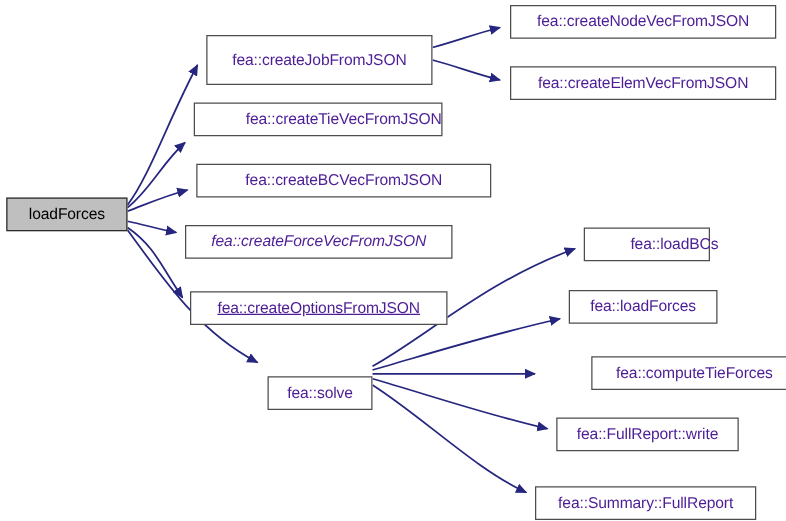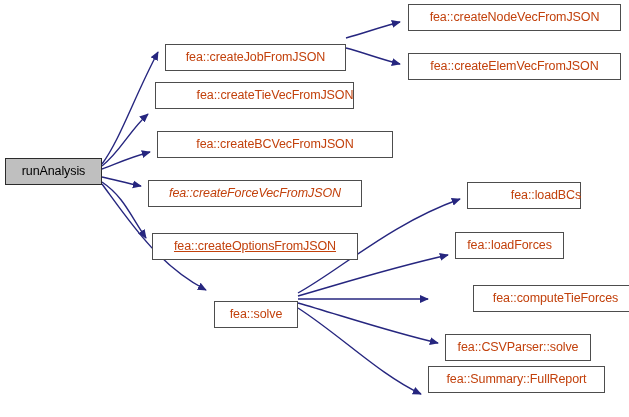--- a/index.html
+++ b/index.html
@@ -21,21 +21,21 @@
     top: 0;
     width: 629px;
     height: 417px;
     pointer-events: none;
   }
   .node {
     position: absolute;
     box-sizing: border-box;
     border: 1px solid #4d4d4d;
     background: #ffffff;
-    color: #c2410c;
+    color: #4c1d95;
     font-size: 12.5px;
     line-height: 1;
     display: flex;
     align-items: center;
     justify-content: center;
     white-space: nowrap;
     letter-spacing: -0.1px;
     z-index: 2;
   }
   .node.root {
@@ -66,29 +66,29 @@
         <path d="M102,184 C130,222 158,265 206,290" fill="none" stroke="#26267f" stroke-width="1.4" marker-end="url(#arrow)"></path>
         <path d="M298,293 C340,270 390,224 460,199" fill="none" stroke="#26267f" stroke-width="1.4" marker-end="url(#arrow)"></path>
         <path d="M298,296 C340,284 390,268 448,255" fill="none" stroke="#26267f" stroke-width="1.4" marker-end="url(#arrow)"></path>
         <path d="M298,299 C340,299 390,299 428,299" fill="none" stroke="#26267f" stroke-width="1.4" marker-end="url(#arrow)"></path>
         <path d="M298,303 C340,315 390,332 438,343" fill="none" stroke="#26267f" stroke-width="1.4" marker-end="url(#arrow)"></path>
         <path d="M298,308 C340,335 380,375 421,394" fill="none" stroke="#26267f" stroke-width="1.4" marker-end="url(#arrow)"></path>
       </g>
   </svg>
 
   <div id="node-layer">
-      <div class="node root" style="left: 5px; top: 158px; width: 97px; height: 27px;">runAnalysis</div>
-      <div class="node" style="left: 165px; top: 44px; width: 181px; height: 27px;">fea::createJobFromJSON</div>
+      <div class="node root" style="left: 5px; top: 158px; width: 97px; height: 27px;">loadForces</div>
+      <div class="node" style="left: 165px; top: 28px; width: 181px; height: 40px;">fea::createJobFromJSON</div>
       <div class="node" style="left: 408px; top: 4px; width: 213px; height: 27px;">fea::createNodeVecFromJSON</div>
       <div class="node" style="left: 408px; top: 53px; width: 213px; height: 27px;">fea::createElemVecFromJSON</div>
       <div class="node" style="left: 155px; top: 82px; width: 199px; height: 27px; padding-left: 41px;">fea::createTieVecFromJSON</div>
       <div class="node" style="left: 157px; top: 131px; width: 236px; height: 27px;">fea::createBCVecFromJSON</div>
       <div class="node" style="left: 148px; top: 180px; width: 214px; height: 27px; font-style: italic;">fea::createForceVecFromJSON</div>
       <div class="node" style="left: 152px; top: 233px; width: 206px; height: 27px; text-decoration: underline;">fea::createOptionsFromJSON</div>
       <div class="node" style="left: 214px; top: 285px; width: 84px; height: 27px; margin-top: 16px;">fea::solve</div>
-      <div class="node" style="left: 467px; top: 182px; width: 114px; height: 27px; padding-left: 44px;">fea::loadBCs</div>
-      <div class="node" style="left: 455px; top: 232px; width: 109px; height: 27px;">fea::loadForces</div>
+      <div class="node" style="left: 467px; top: 182px; width: 101px; height: 27px; padding-left: 44px;">fea::loadBCs</div>
+      <div class="node" style="left: 455px; top: 232px; width: 119px; height: 27px;">fea::loadForces</div>
       <div class="node" style="left: 435px; top: 285px; width: 165px; height: 27px; margin-left: 38px;">fea::computeTieForces</div>
-      <div class="node" style="left: 445px; top: 334px; width: 146px; height: 27px;">fea::CSVParser::solve</div>
-      <div class="node" style="left: 428px; top: 366px; width: 177px; height: 27px;">fea::Summary::FullReport</div>
+      <div class="node" style="left: 445px; top: 334px; width: 146px; height: 27px;">fea::FullReport::write</div>
+      <div class="node" style="left: 428px; top: 389px; width: 177px; height: 27px;">fea::Summary::FullReport</div>
     </div>
 
 </div>
 
 </body></html>

